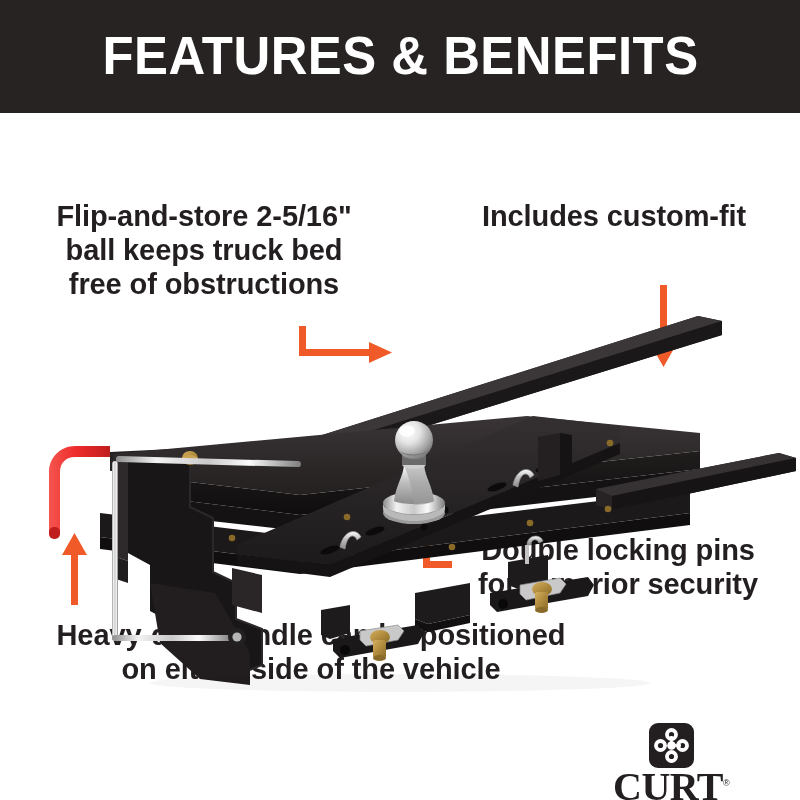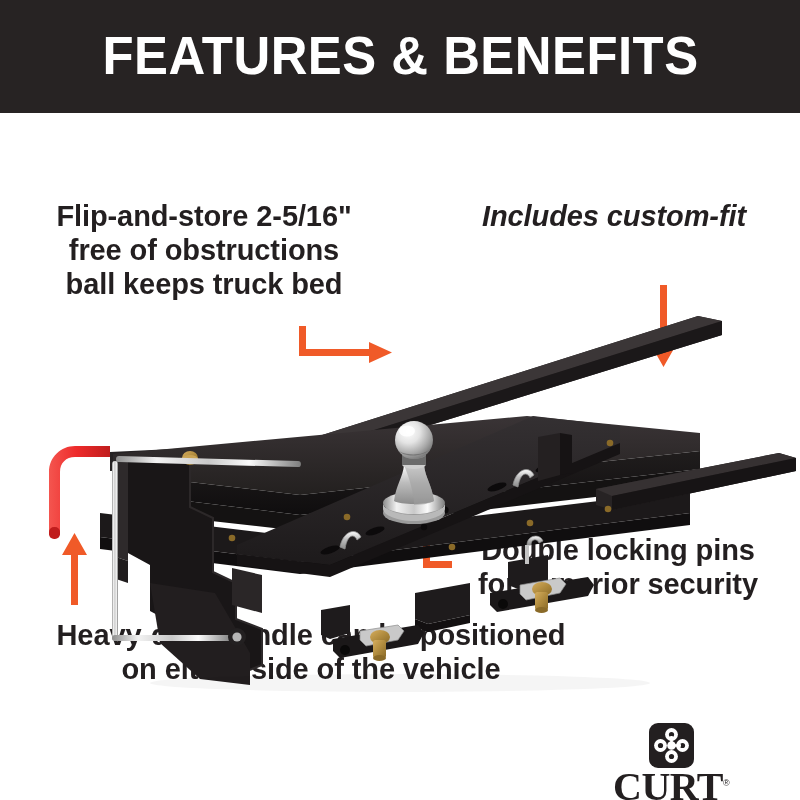--- a/index.html
+++ b/index.html
@@ -53,21 +53,21 @@
   .callout {
     position: absolute;
     color: #231f20;
     font-family: "Liberation Sans Narrow", "Liberation Sans", sans-serif;
     font-size: 29px;
     font-weight: bold;
     line-height: 1.18;
     letter-spacing: -0.1px;
   }
   .callout-a { left: 28px;  top: 86px;  width: 352px; text-align: center; }
-  .callout-b { left: 444px; top: 86px;  width: 340px; text-align: center; font-style: italic; }
+  .callout-b { left: 444px; top: 86px;  width: 340px; text-align: center; }
   .callout-c { left: 452px; top: 420px; width: 332px; text-align: center; }
   .callout-d { left: 26px;  top: 505px; width: 570px; text-align: center; }
 
   
   .product-svg {
     position: absolute;
     left: 0;
     top: 0;
     width: 800px;
     height: 687px;
@@ -109,22 +109,22 @@
 <body>
 
 <div class="header-bar">
   <div class="header-title">FEATURES &amp; BENEFITS</div>
 </div>
 
 <div class="stage">
 
   <div class="callout callout-a">
     <div>Flip-and-store 2-5/16"</div>
+    <div>ball keeps truck bed</div>
     <div>free of obstructions</div>
-    <div>ball keeps truck bed</div>
   </div>
 
   <div class="callout callout-b">
     <div>Includes custom-fit</div>
   </div>
 
   <div class="callout callout-c">
     <div>Double locking pins</div>
     <div>for superior security</div>
   </div>

